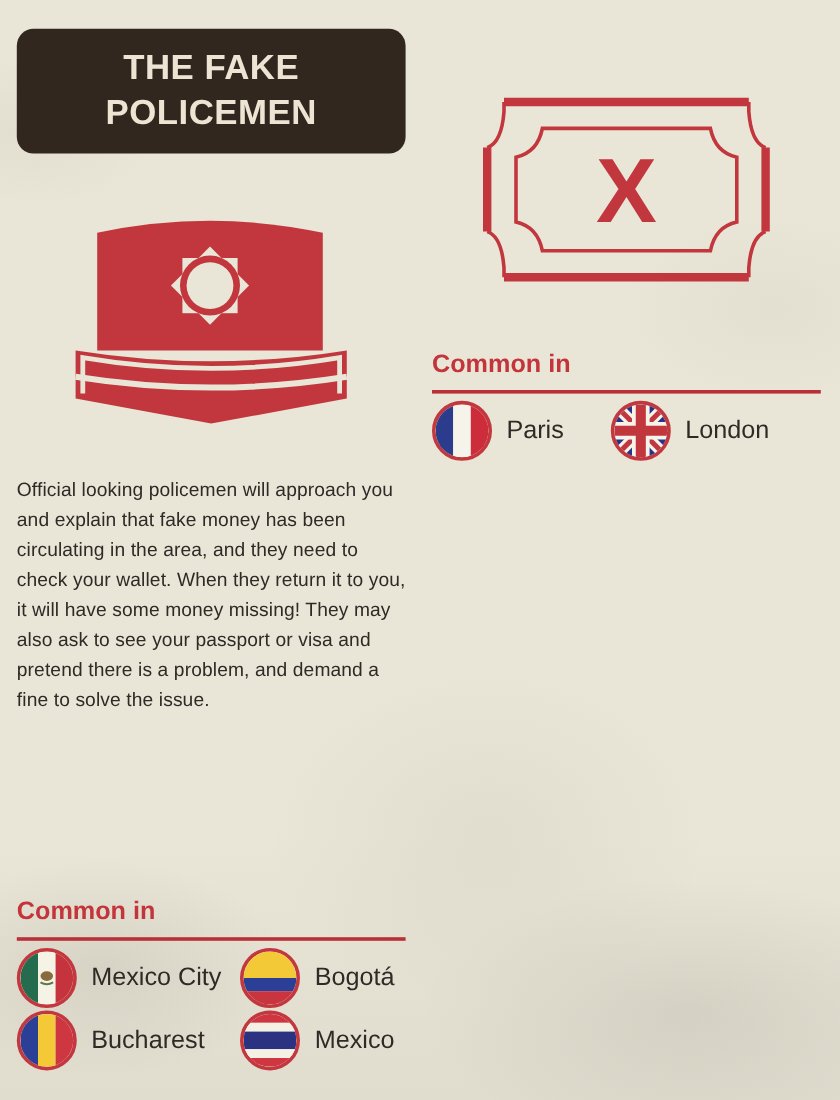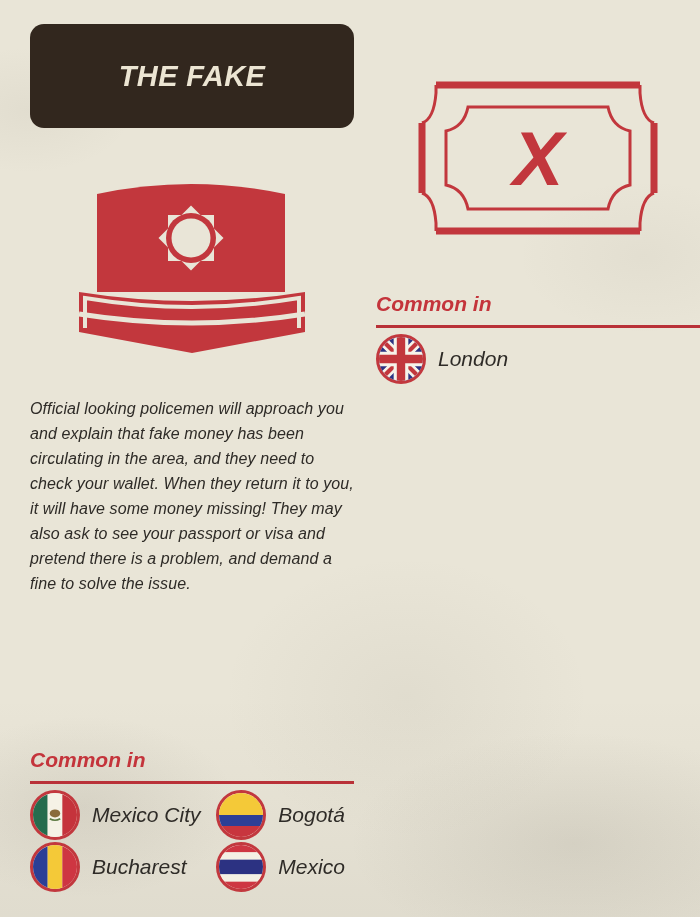--- a/index.html
+++ b/index.html
@@ -13,21 +13,21 @@
     background-image:
       radial-gradient(ellipse 220px 130px at 12% 88%, rgba(115,110,98,0.12), transparent 70%),
       radial-gradient(ellipse 320px 160px at 82% 92%, rgba(115,110,98,0.13), transparent 70%),
       radial-gradient(ellipse 260px 200px at 58% 76%, rgba(125,120,106,0.08), transparent 70%),
       radial-gradient(ellipse 180px 110px at 92% 28%, rgba(125,120,106,0.06), transparent 70%),
       radial-gradient(ellipse 150px 90px at 4% 12%, rgba(125,120,106,0.07), transparent 70%),
       linear-gradient(to bottom, rgba(0,0,0,0) 76%, rgba(105,100,90,0.07) 100%);
     overflow:hidden;
   }
 
-  .columns { display:flex; gap:22px; padding:24px 16px 0 30px;font-style:italic; }
+  .columns { display:flex; gap:22px; padding:24px 16px 0 14px; }
   .col { width:324px; flex:0 0 324px; display:flex; flex-direction:column; }
 
   .col-header {
     height:104px; border-radius:14px;
     background:#32271e; color:#ece5d3;
     display:flex; flex-direction:column; align-items:center; justify-content:center;
     font-weight:bold; font-size:29px; line-height:37px; letter-spacing:0.4px;
     text-align:center;
   }
 
@@ -61,20 +61,21 @@
 </style>
 </head>
 <body>
 
 <div class="page">
   <div class="columns">
 
     <div class="col col-left">
       <div class="col-header">
         <span>THE FAKE</span>
+        <span>POLICEMEN</span>
       </div>
 
       <div class="icon-area">
         <svg width="228" height="184" viewBox="0 0 228 184">
 
           <path d="M 19,122 L 19,24 Q 113,4 207,24 L 207,122 Z" fill="#c2373d"></path>
 
           <g transform="translate(113,68)">
             <rect x="-23" y="-23" width="46" height="46" fill="#e9e5d7"></rect>
             <rect x="-23" y="-23" width="46" height="46" fill="#e9e5d7" transform="rotate(45)"></rect>
@@ -156,20 +157,30 @@
       </div>
 
 
       <div class="common-label">Common in</div>
       <div class="rule"></div>
 
       <div class="flag-grid">
         <div class="loc">
           <div class="flag">
             <svg viewBox="0 0 42 42">
+              <rect x="0" width="14" height="42" fill="#2b3c8c"></rect>
+              <rect x="14" width="14" height="42" fill="#f6f3ea"></rect>
+              <rect x="28" width="14" height="42" fill="#cd2d3b"></rect>
+            </svg>
+          </div>
+          <span class="city">Paris</span>
+        </div>
+        <div class="loc">
+          <div class="flag">
+            <svg viewBox="0 0 42 42">
               <rect width="42" height="42" fill="#2c3282"></rect>
               <path d="M0,0 L42,42 M42,0 L0,42" stroke="#f6f3ea" stroke-width="9"></path>
               <path d="M0,0 L42,42 M42,0 L0,42" stroke="#c2373d" stroke-width="4"></path>
               <path d="M21,0 V42 M0,21 H42" stroke="#f6f3ea" stroke-width="14"></path>
               <path d="M21,0 V42 M0,21 H42" stroke="#c2373d" stroke-width="8"></path>
             </svg>
           </div>
           <span class="city">London</span>
         </div>
       </div>

